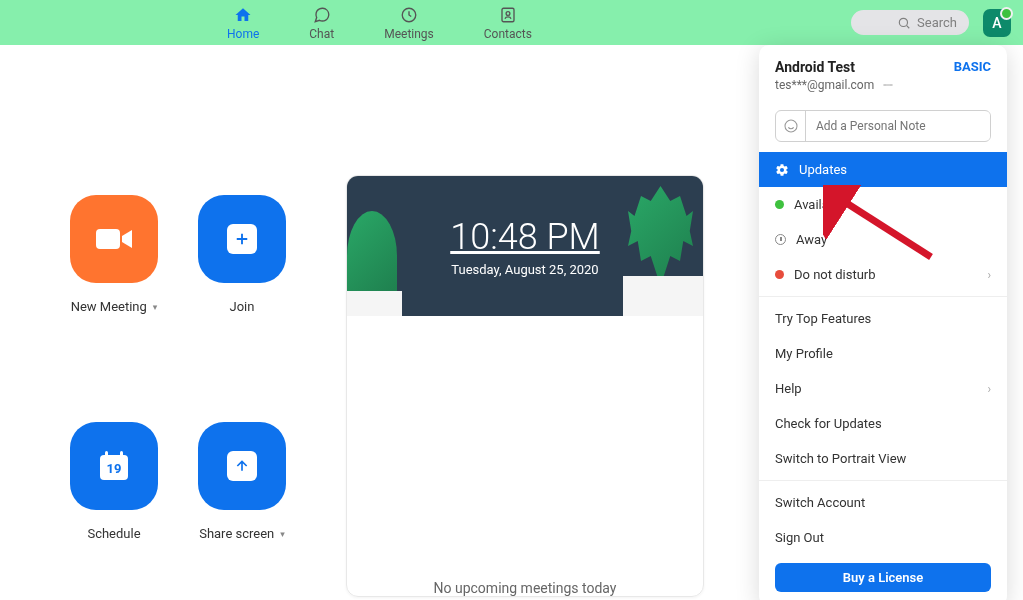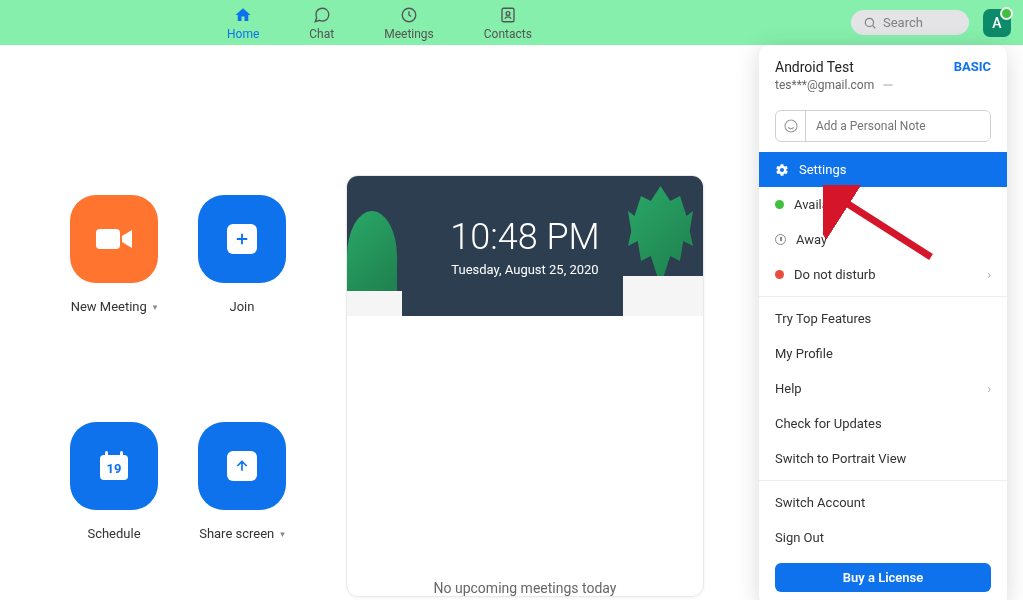--- a/index.html
+++ b/index.html
@@ -4,48 +4,48 @@
   <style>
     * { margin: 0; padding: 0; box-sizing: border-box; font-family: -apple-system, BlinkMacSystemFont, 'Segoe UI', Roboto, sans-serif; }
     body { width: 1023px; height: 600px; background: #fff; overflow: hidden; position: relative; }
     
     .topbar { height: 45px; background: #86efac; display: flex; align-items: center; padding: 0 12px; }
     .nav-tabs { display: flex; gap: 50px; margin-left: 215px; }
     .nav-tab { display: flex; flex-direction: column; align-items: center; gap: 2px; cursor: pointer; color: #555; font-size: 12px; }
     .nav-tab.active { color: #0E72ED; }
     .nav-tab .icon { width: 20px; height: 20px; display: flex; align-items: center; justify-content: center; }
     .topbar-right { margin-left: auto; display: flex; align-items: center; gap: 14px; }
-    .search-box { background: #e4e4e7; border-radius: 16px; padding: 5px 12px; display: flex; align-items: center; gap: 6px; width: 118px; color: #808080; font-size: 13px; }
+    .search-box { background: #e4e4e7; border-radius: 16px; padding: 5px 12px; display: flex; align-items: center; gap: 6px; width: 118px; color: #808080; font-size: 13px; justify-content: flex-end; }
     .avatar { width: 28px; height: 28px; border-radius: 7px; background: #0d8a6a; color: #fff; display: flex; align-items: center; justify-content: center; font-size: 14px; font-weight: 500; position: relative; }
     .avatar::after { content: ''; position: absolute; top: -2px; right: -2px; width: 9px; height: 9px; background: #3ec13e; border-radius: 50%; border: 2px solid #f0f0f2; }
     
     .main-content { display: flex; padding: 150px 40px 40px 70px; gap: 60px; }
     .action-grid { display: grid; grid-template-columns: 1fr 1fr; gap: 52px 40px; }
     .action-item { display: flex; flex-direction: column; align-items: center; gap: 16px; }
     .action-btn { width: 88px; height: 88px; border-radius: 26px; display: flex; align-items: center; justify-content: center; cursor: pointer; }
     .action-btn.orange { background: #ff742f; }
     .action-btn.blue { background: #0E72ED; }
     .action-label { font-size: 13px; color: #333; display: flex; align-items: center; gap: 6px; }
     .dropdown-caret { font-size: 9px; color: #888; }
     
     .meeting-panel { width: 358px; border: 1px solid #e8e8e8; border-radius: 12px; overflow: hidden; margin-top: -20px; box-shadow: 0 1px 3px rgba(0,0,0,0.05); position: relative; }
     .meeting-banner { height: 140px; background: #2c3e50; position: relative; display: flex; flex-direction: column; align-items: center; justify-content: center; color: #fff; overflow: hidden; }
-    .time-text { font-size: 36px; font-weight: 300; }
+    .time-text { font-size: 36px; font-weight: 300; text-decoration: underline; }
     .date-text { font-size: 13px; margin-top: 4px; }
     .plant-left { position: absolute; left: -10px; bottom: -5px; width: 70px; height: 110px; }
     .plant-left::before { content: ''; position: absolute; left: 10px; top: 0; width: 50px; height: 90px; background: linear-gradient(135deg, #2aa867 0%, #1e7d4d 100%); border-radius: 50% 50% 0 0; }
     .pot-left { position: absolute; left: 5px; bottom: 0; width: 60px; height: 30px; background: #f5f5f5; }
     .plant-right { position: absolute; right: 0; bottom: 0; width: 90px; height: 130px; }
     .plant-right::before { content: ''; position: absolute; right: 10px; top: 0; width: 65px; height: 100px; background: linear-gradient(135deg, #2aa867 0%, #1e7d4d 100%); clip-path: polygon(50% 0%, 65% 15%, 80% 10%, 90% 30%, 100% 25%, 95% 45%, 100% 60%, 85% 55%, 80% 75%, 65% 70%, 50% 100%, 35% 70%, 20% 75%, 15% 55%, 0% 60%, 5% 45%, 0% 25%, 10% 30%, 20% 10%, 35% 15%); }
     .pot-right { position: absolute; right: 0; bottom: 0; width: 80px; height: 40px; background: #f5f5f5; }
     .meeting-body { height: 280px; display: flex; align-items: flex-end; justify-content: center; color: #666; font-size: 14px; }
     
     .profile-menu { position: absolute; right: 16px; top: 45px; width: 248px; background: #fff; border-radius: 10px; box-shadow: 0 4px 24px rgba(0,0,0,0.15); z-index: 100; overflow: hidden; }
     .profile-header { padding: 14px 16px 10px; position: relative; }
-    .profile-name { font-weight: 400; font-size: 14px; color: #222; }
+    .profile-name { font-weight: 700; font-size: 14px; color: #222; }
     .profile-email { font-size: 12px; color: #666; margin-top: 3px; display: flex; align-items: center; gap: 6px; }
     .profile-badge { position: absolute; right: 16px; top: 14px; font-size: 13px; font-weight: 700; color: #0E72ED; }
     .personal-note { margin: 8px 16px 10px; display: flex; align-items: center; border: 1px solid #d0d0d0; border-radius: 6px; overflow: hidden; }
     .note-emoji { width: 30px; height: 30px; border-right: 1px solid #d0d0d0; display: flex; align-items: center; justify-content: center; color: #999; }
     .note-input { flex: 1; border: none; padding: 7px 10px; font-size: 12px; color: #888; outline: none; }
     .menu-item { padding: 10px 16px; font-size: 13px; color: #333; cursor: pointer; display: flex; align-items: center; gap: 10px; }
     .menu-item.highlighted { background: #0E72ED; color: #fff; }
     .menu-item .chevron { margin-left: auto; color: #aaa; font-size: 12px; }
     .status-dot { width: 9px; height: 9px; border-radius: 50%; }
     .status-dot.green { background: #3ec13e; }
@@ -199,21 +199,21 @@
           <circle cx="12" cy="12" r="9"></circle>
           <path d="M8 14s1.5 2 4 2 4-2 4-2M9 9h.01M15 9h.01"></path>
         </svg>
     </div>
     <input class="note-input" placeholder="Add a Personal Note" style="">
   </div>
   <div class="menu-item highlighted">
     <svg width="14" height="14" viewBox="0 0 24 24" fill="#fff">
         <path d="M12 15.5A3.5 3.5 0 0 1 8.5 12 3.5 3.5 0 0 1 12 8.5a3.5 3.5 0 0 1 3.5 3.5 3.5 3.5 0 0 1-3.5 3.5m7.43-2.53c.04-.32.07-.64.07-.97 0-.33-.03-.66-.07-1l2.11-1.63c.19-.15.24-.42.12-.64l-2-3.46c-.12-.22-.39-.31-.61-.22l-2.49 1c-.52-.39-1.06-.73-1.69-.98l-.37-2.65A.506.506 0 0 0 14 2h-4c-.25 0-.46.18-.5.42l-.37 2.65c-.63.25-1.17.59-1.69.98l-2.49-1c-.22-.09-.49 0-.61.22l-2 3.46c-.13.22-.07.49.12.64L4.57 11c-.04.34-.07.67-.07 1 0 .33.03.65.07.97L2.46 14.6c-.19.15-.25.42-.12.64l2 3.46c.12.22.39.3.61.22l2.49-1.01c.52.4 1.06.74 1.69.99l.37 2.65c.4.24.25.42.5.42h4c.25 0 .46-.18.5-.42l.37-2.65c.63-.26 1.17-.59 1.69-.99l2.49 1.01c.22.08.49 0 .61-.22l2-3.46c.12-.22.07-.49-.12-.64l-2.11-1.63z"></path>
       </svg>
-    <span>Settings</span>
+    <span>Updates</span>
   </div>
   <div class="menu-item">
     <span class="status-dot green"></span>
     <span>Available</span>
   </div>
   <div class="menu-item">
     <span class="clock-icon"></span>
     <span>Away</span>
   </div>
   <div class="menu-item">

